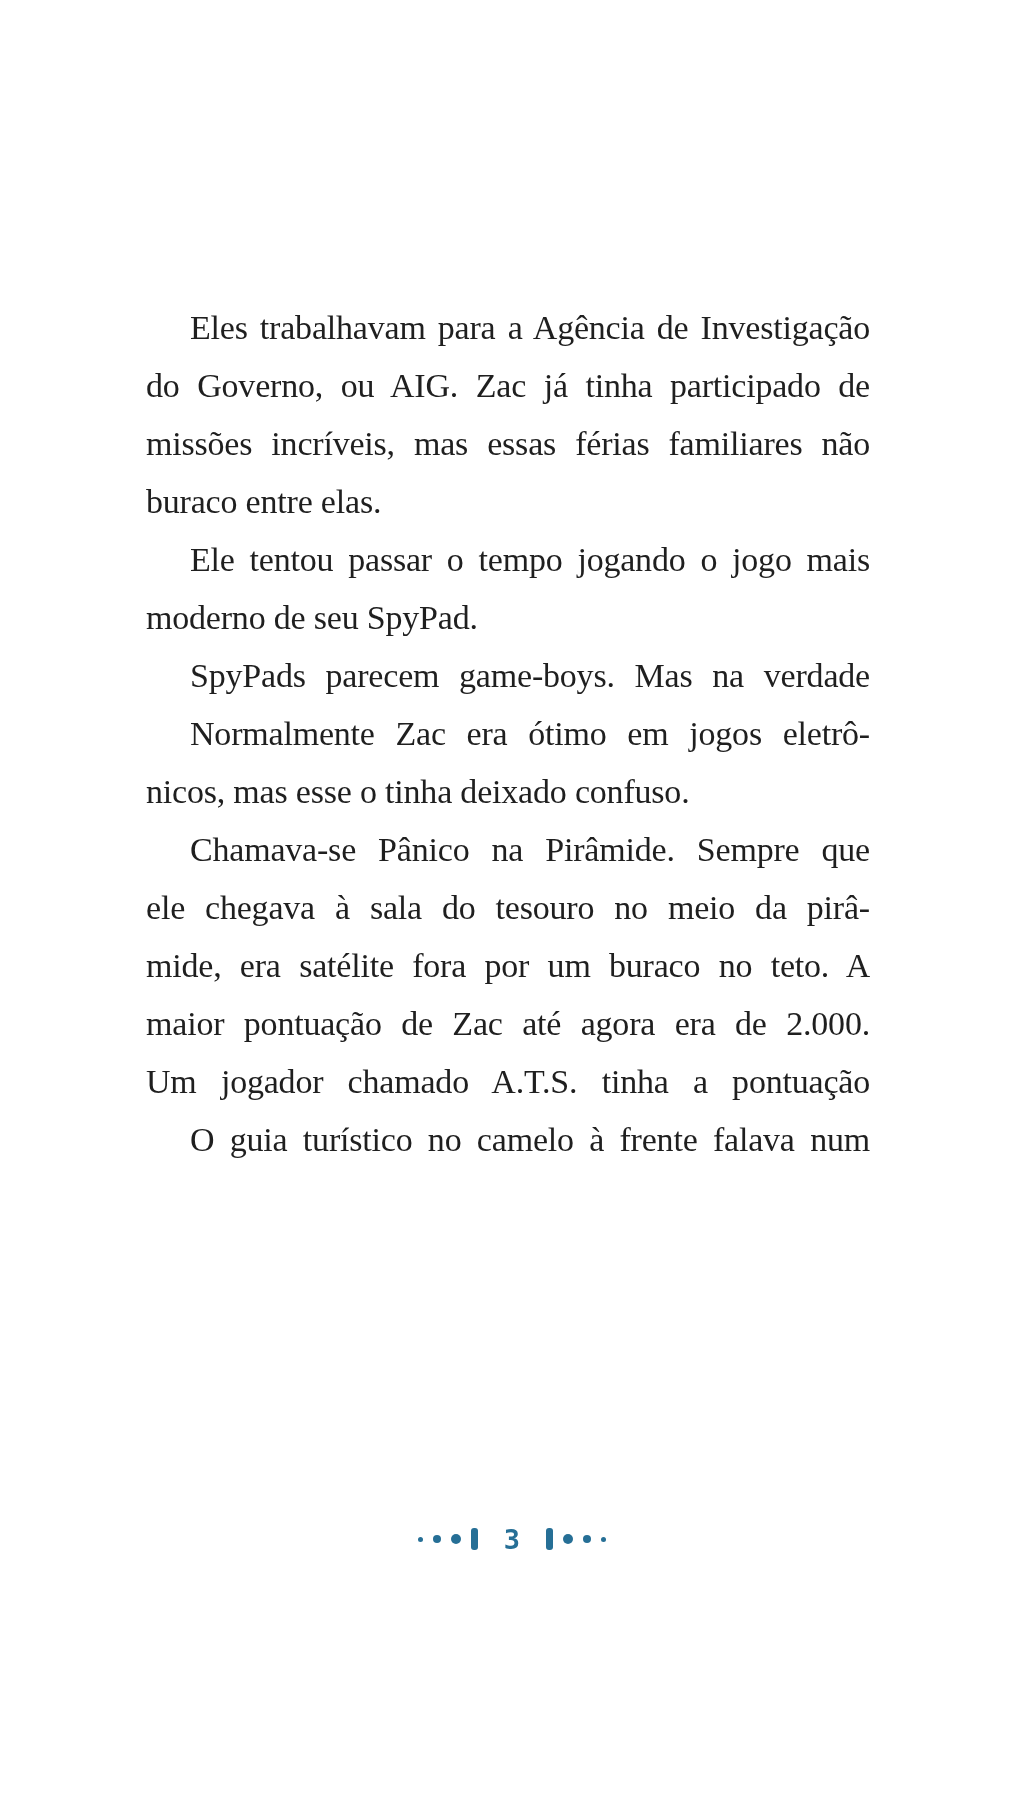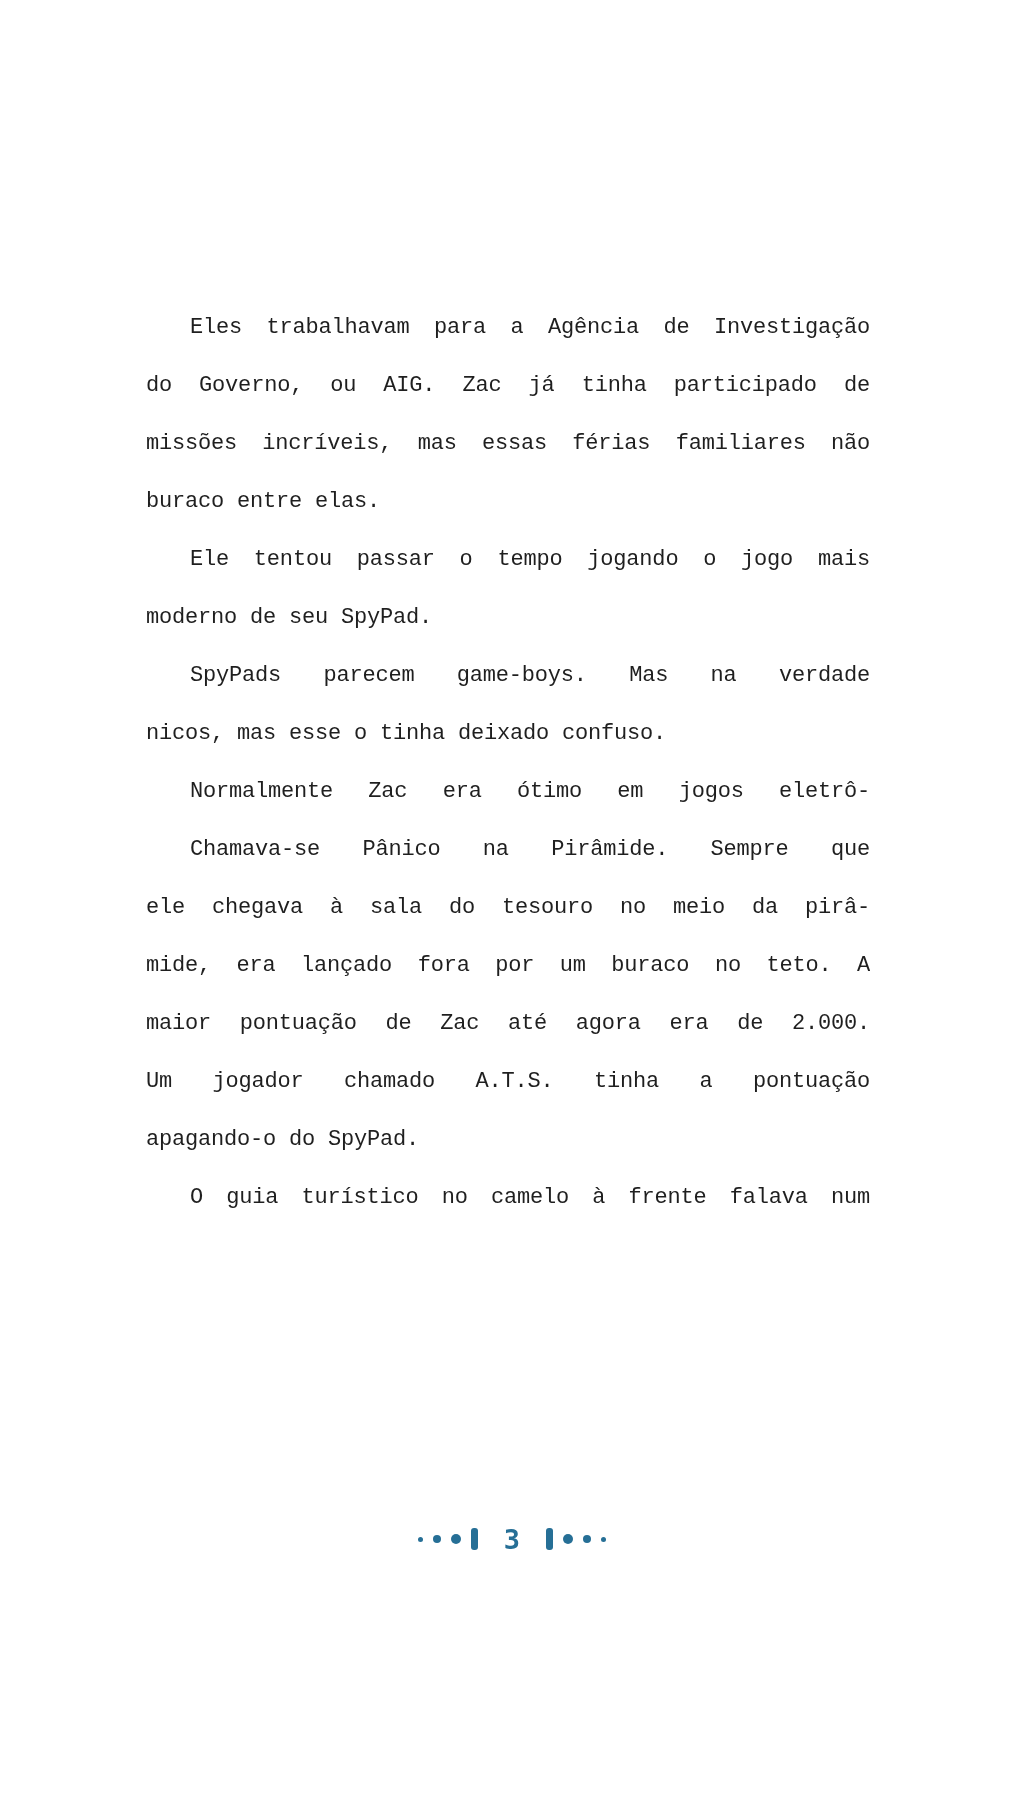--- a/index.html
+++ b/index.html
@@ -20,25 +20,24 @@
   .text-block {
     position: absolute;
     left: 146px;
     top: 299px;
     width: 724px;
     color: var(--text);
   }
   .line {
     height: 58px;
     line-height: 58px;
-    font-size: 22px;
+    font-size: 34px;
     letter-spacing: -0.2px;
     overflow: hidden;
     text-align: left;
-    font-family: Liberation Mono, monospace;
   }
   .line.indent { text-indent: 44px; }
   .line.justify {
     text-align: justify;
     text-align-last: justify;
   }
   .footer {
     position: absolute;
     left: 0;
     right: 0;
@@ -77,28 +76,27 @@
 
 <div class="page">
   <div class="text-block">
       <div class="line indent justify">Eles trabalhavam para a Agência de Investigação</div>
       <div class="line justify">do Governo, ou AIG. Zac já tinha participado de</div>
       <div class="line justify">missões incríveis, mas essas férias familiares não</div>
       <div class="line">buraco entre elas.</div>
       <div class="line indent justify">Ele tentou passar o tempo jogando o jogo mais</div>
       <div class="line">moderno de seu SpyPad.</div>
       <div class="line indent justify">SpyPads parecem game-boys. Mas na verdade</div>
+      <div class="line indent justify">Normalmente Zac era ótimo em jogos eletrô-</div>
       <div class="line">nicos, mas esse o tinha deixado confuso.</div>
-      <div class="line indent justify">Normalmente Zac era ótimo em jogos eletrô-</div>
       <div class="line indent justify">Chamava-se Pânico na Pirâmide. Sempre que</div>
       <div class="line justify">ele chegava à sala do tesouro no meio da pirâ-</div>
-      <div class="line justify">mide, era lançado fora por um buraco no teto. A</div>
+      <div class="line justify">mide, era satélite fora por um buraco no teto. A</div>
       <div class="line justify">maior pontuação de Zac até agora era de 2.000.</div>
       <div class="line justify">Um jogador chamado A.T.S. tinha a pontuação</div>
-      <div class="line">apagando-o do SpyPad.</div>
       <div class="line indent justify">O guia turístico no camelo à frente falava num</div>
     </div>
   <div class="footer">
     <span class="orn">
         <span class="dot s"></span>
         <span class="dot m"></span>
         <span class="dot l"></span>
         <span class="bar"></span>
       </span>
     <span class="page-num">3</span>

